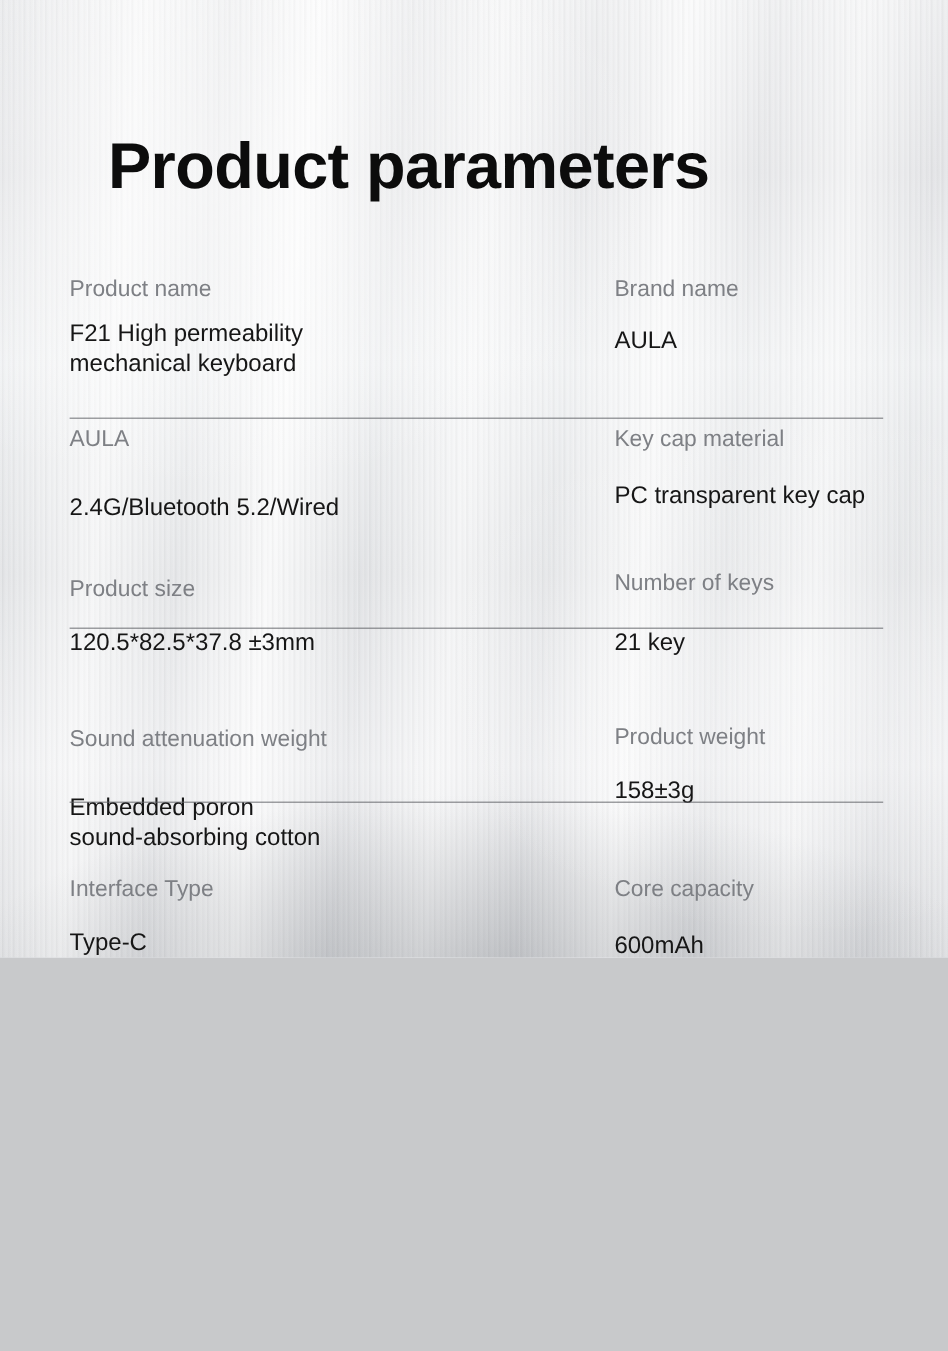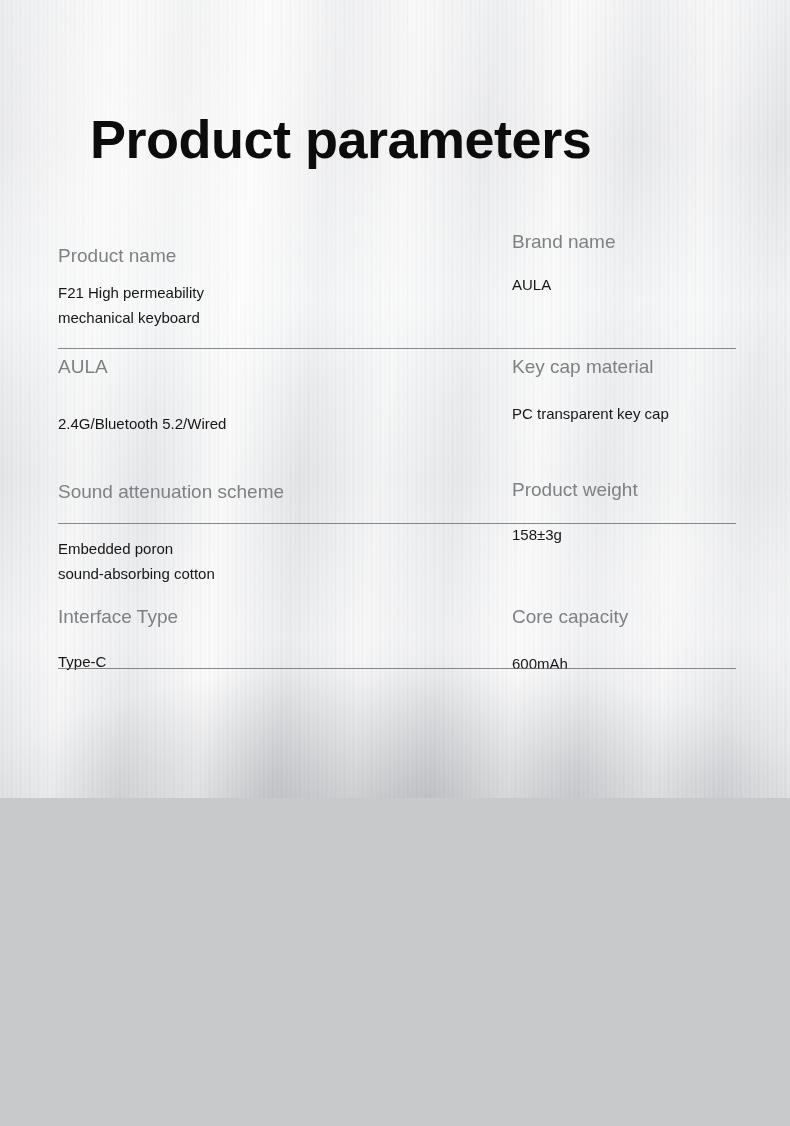--- a/index.html
+++ b/index.html
@@ -95,27 +95,27 @@
   .cell.left { left: 58px; }
   .cell.right { left: 512px; }
   .cell-label {
     font-size: 19px;
     color: #7e8085;
     line-height: 24px;
     white-space: pre-line;
   }
   .cell-value {
     margin-top: 12px;
-    font-size: 15px;
+    font-size: 20px;
     color: #161616;
     line-height: 25px;
     white-space: pre-line;
   }
   
-  .r0 .left .cell-label { margin-top: 14px; }
+  .r0 .left .cell-label { margin-top: 0; }
   .r0 .right { top: 0px; }
   .r0 .right .cell-value { margin-top: 18px; }
   .r1 .right { top: 0px; }
   .r1 .left .cell-value { margin-top: 32px; }
   .r1 .right .cell-value { margin-top: 22px; }
   .r2 .right { top: -5px; }
   .r2 .left .cell-value { margin-top: 20px; }
   .r2 .right .cell-value { margin-top: 25px; }
   .r3 .right { top: -2px; }
   .r3 .left .cell-value { margin-top: 32px; }
@@ -164,24 +164,34 @@
         <div class="cell left">
           <div class="cell-label">AULA</div>
           <div class="cell-value">2.4G/Bluetooth 5.2/Wired</div>
         </div>
         <div class="cell right">
           <div class="cell-label">Key cap material</div>
           <div class="cell-value">PC transparent key cap</div>
         </div>
       </div>
 
+      <div class="spec-row r2">
+        <div class="cell left">
+          <div class="cell-label">Product size</div>
+          <div class="cell-value">120.5*82.5*37.8 ±3mm</div>
+        </div>
+        <div class="cell right">
+          <div class="cell-label">Number of keys</div>
+          <div class="cell-value">21 key</div>
+        </div>
+      </div>
 
       <div class="spec-row r3">
         <div class="cell left">
-          <div class="cell-label">Sound attenuation scheme</div>
+          <div class="cell-label">Sound attenuation weight</div>
           <div class="cell-value">Embedded poron
 sound-absorbing cotton</div>
         </div>
         <div class="cell right">
           <div class="cell-label">Product weight</div>
           <div class="cell-value">158±3g</div>
         </div>
       </div>
 
       <div class="spec-row r4">

